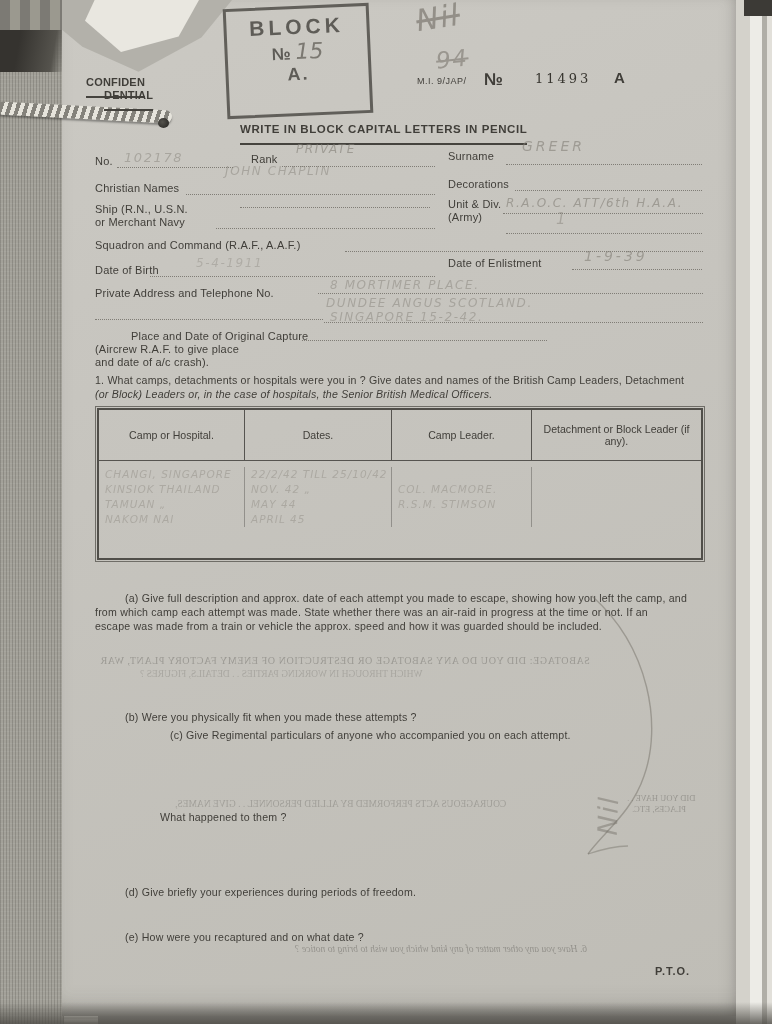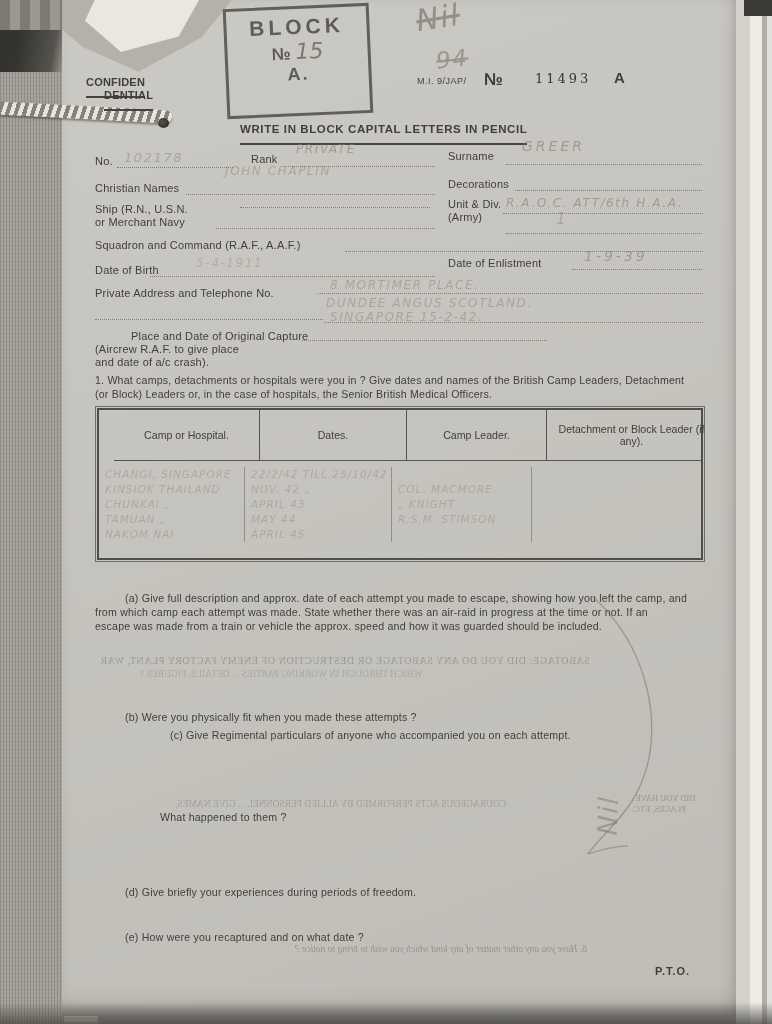--- a/index.html
+++ b/index.html
@@ -56,21 +56,21 @@
     text-align:center;color:#4c4a45;}
   .stamp .l1{margin-top:6px;font-size:21px;font-weight:bold;letter-spacing:4px;font-family:"Liberation Sans",sans-serif;}
   .stamp .l2{font-size:17px;font-weight:bold;}
   .stamp .l2 .hand{font-family:"DejaVu Sans",sans-serif;font-style:italic;font-weight:normal;
     font-size:22px;color:#6e6b64;}
   .stamp .l3{font-size:18px;font-weight:bold;letter-spacing:2px;}
   
   .ctable{position:absolute;left:97px;top:408px;width:602px;height:148px;
     border:2px solid #504e49;box-shadow:0 0 0 1px #c6c4be,0 0 0 2px #6f6d67;}
   .ctable .hrow{display:grid;grid-template-columns:146px 147px 140px 169px;height:50px;
-    border-bottom:1.4px solid #565younger;margin-left:15px;}
+    border-bottom:1.4px solid #565younger;}
   .ctable .hrow{border-bottom:1.4px solid #565450;}
   .ctable .hcell{border-right:1.4px solid #565450;display:flex;align-items:center;justify-content:center;
     text-align:center;font-size:10.6px;color:#403e39;padding:2px 8px;white-space:normal;}
   .ctable .hcell:last-child{border-right:none;}
   .ctable .brow{display:grid;grid-template-columns:146px 147px 140px 169px;height:15px;}
   .ctable .bcell{border-right:1.4px solid #565450;padding-left:6px;overflow:hidden;
     font-size:10.5px;line-height:15px;}
   .ctable .bcell:last-child{border-right:none;}
   .pencil-cell{font-family:"DejaVu Sans",sans-serif;font-style:italic;color:#8d8981;
     letter-spacing:1px;white-space:nowrap;}
@@ -173,21 +173,21 @@
   <div class="dotline" style="left:95px;top:319px;width:228px;"></div>
   <div class="t pencil fade2" style="left:330px;top:310px;">SINGAPORE     15-2-42.</div>
   <div class="dotline" style="left:324px;top:322px;width:379px;"></div>
 
   <div class="t print" style="left:95px;top:330px;padding-left:36px;">Place and Date of Original Capture</div>
   <div class="dotline" style="left:302px;top:340px;width:245px;"></div>
   <div class="t print" style="left:95px;top:343px;">(Aircrew R.A.F. to give place</div>
   <div class="t print" style="left:95px;top:356px;">and date of a/c crash).</div>
 
   <div class="t print small" style="left:95px;top:374px;">1.   What camps, detachments or hospitals were you in ?   Give dates and names of the British Camp Leaders,  Detachment</div>
-  <div class="t print small" style="left:95px;top:388px;">(or Block) Leaders or, in the case of hospitals, the Senior British Medical Officers.</div>
+  <div class="t print small" style="left:95px;top:388px;font-style:italic;">(or Block) Leaders or, in the case of hospitals, the Senior British Medical Officers.</div>
 
   <div class="ctable">
     <div class="hrow">
       <div class="hcell">Camp or Hospital.</div>
       <div class="hcell">Dates.</div>
       <div class="hcell">Camp Leader.</div>
       <div class="hcell">Detachment or Block Leader (if any).</div>
     </div>
     <div style="height:6px;"></div>
     <div class="brow">
@@ -196,26 +196,20 @@
       <div class="bcell pencil-cell fade2"></div>
       <div class="bcell pencil-cell fade2"></div>
     </div>
     <div class="brow">
       <div class="bcell pencil-cell fade2">KINSIOK THAILAND</div>
       <div class="bcell pencil-cell fade2">NOV. 42  „</div>
       <div class="bcell pencil-cell fade2">COL. MACMORE.</div>
       <div class="bcell pencil-cell fade2"></div>
     </div>
     <div class="brow">
-      <div class="bcell pencil-cell fade2">CHUNKAI      „</div>
-      <div class="bcell pencil-cell fade2">APRIL 43</div>
-      <div class="bcell pencil-cell fade2">  „    KNIGHT</div>
-      <div class="bcell pencil-cell fade2"></div>
-    </div>
-    <div class="brow">
       <div class="bcell pencil-cell fade2">TAMUAN       „</div>
       <div class="bcell pencil-cell fade2">MAY  44</div>
       <div class="bcell pencil-cell fade2">R.S.M. STIMSON</div>
       <div class="bcell pencil-cell fade2"></div>
     </div>
     <div class="brow">
       <div class="bcell pencil-cell fade2">NAKOM NAI</div>
       <div class="bcell pencil-cell fade2">APRIL 45</div>
       <div class="bcell pencil-cell fade2"></div>
       <div class="bcell pencil-cell fade2"></div>

